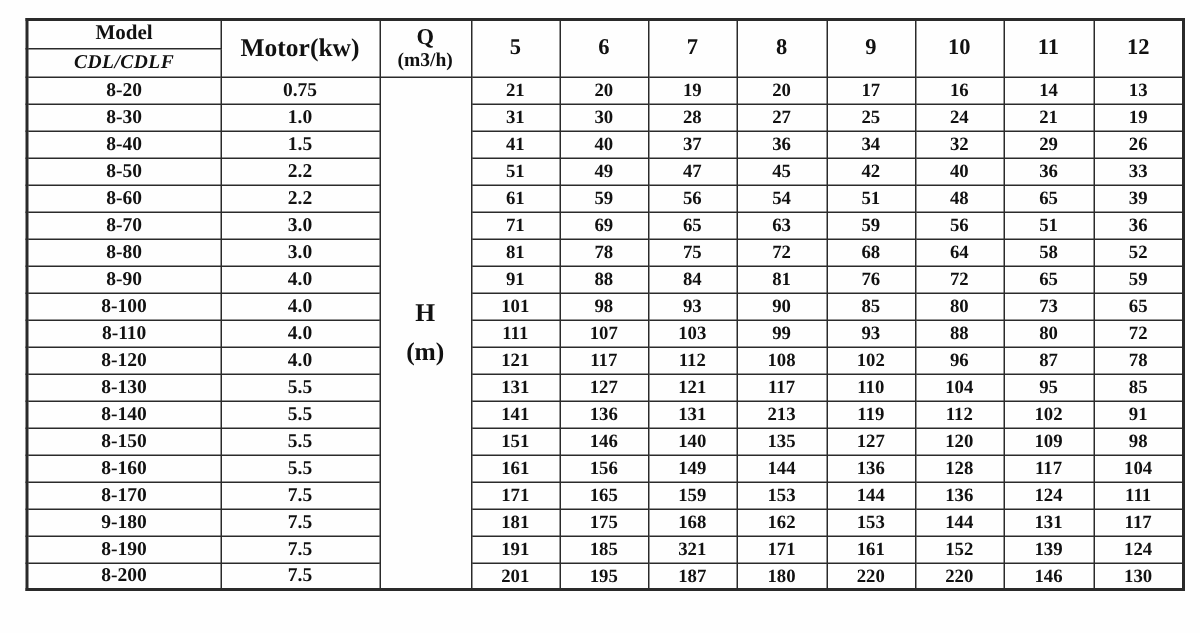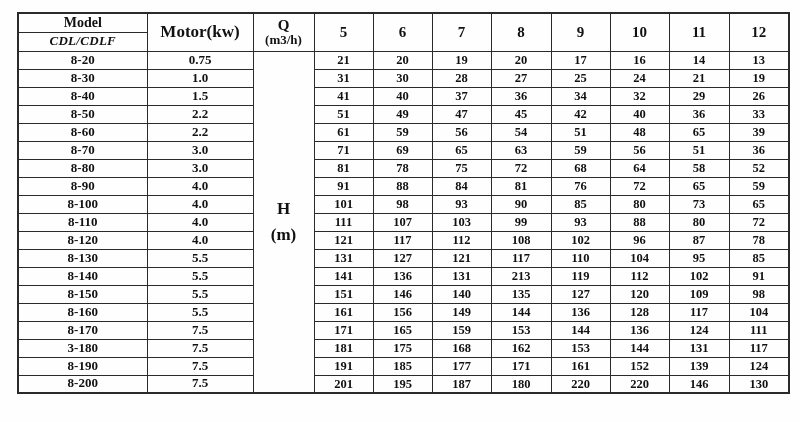--- a/index.html
+++ b/index.html
@@ -284,37 +284,37 @@
           <td class="val-cell">171</td>
           <td class="val-cell">165</td>
           <td class="val-cell">159</td>
           <td class="val-cell">153</td>
           <td class="val-cell">144</td>
           <td class="val-cell">136</td>
           <td class="val-cell">124</td>
           <td class="val-cell">111</td>
         </tr>
         <tr>
-          <td class="model-cell">3-180</td>
+          <td class="model-cell">9-180</td>
           <td class="motor-cell">7.5</td>
           <td class="val-cell">181</td>
           <td class="val-cell">175</td>
           <td class="val-cell">168</td>
           <td class="val-cell">162</td>
           <td class="val-cell">153</td>
           <td class="val-cell">144</td>
           <td class="val-cell">131</td>
           <td class="val-cell">117</td>
         </tr>
         <tr>
           <td class="model-cell">8-190</td>
           <td class="motor-cell">7.5</td>
           <td class="val-cell">191</td>
           <td class="val-cell">185</td>
-          <td class="val-cell">177</td>
+          <td class="val-cell">321</td>
           <td class="val-cell">171</td>
           <td class="val-cell">161</td>
           <td class="val-cell">152</td>
           <td class="val-cell">139</td>
           <td class="val-cell">124</td>
         </tr>
         <tr>
           <td class="model-cell">8-200</td>
           <td class="motor-cell">7.5</td>
           <td class="val-cell">201</td>

